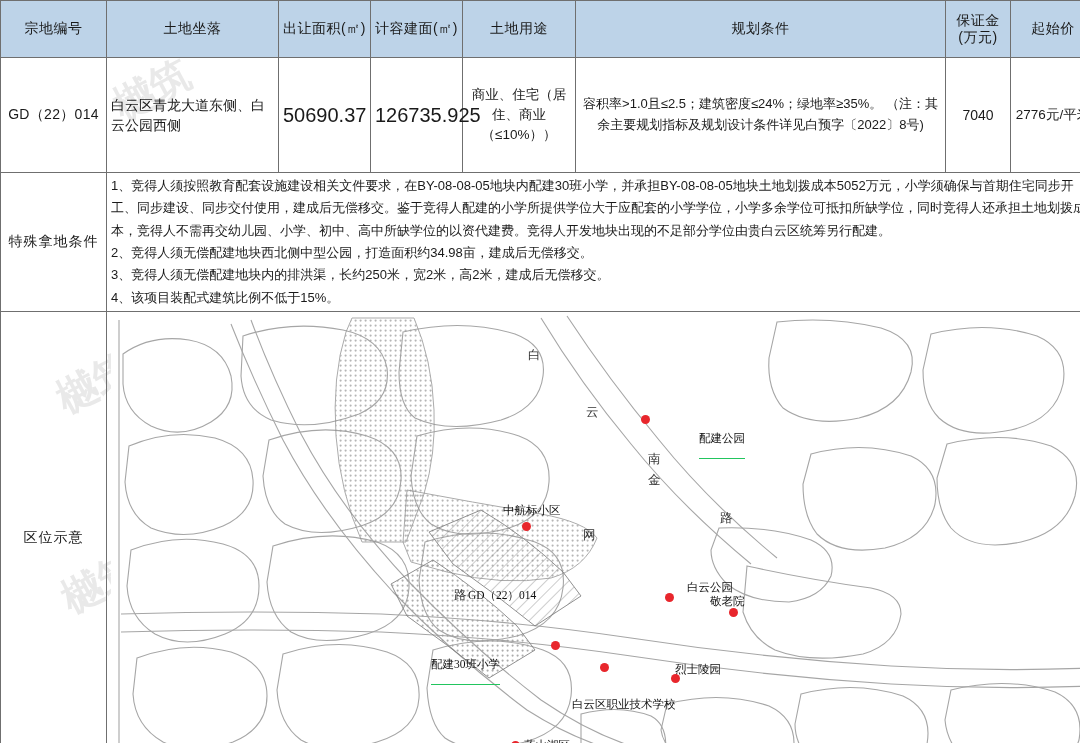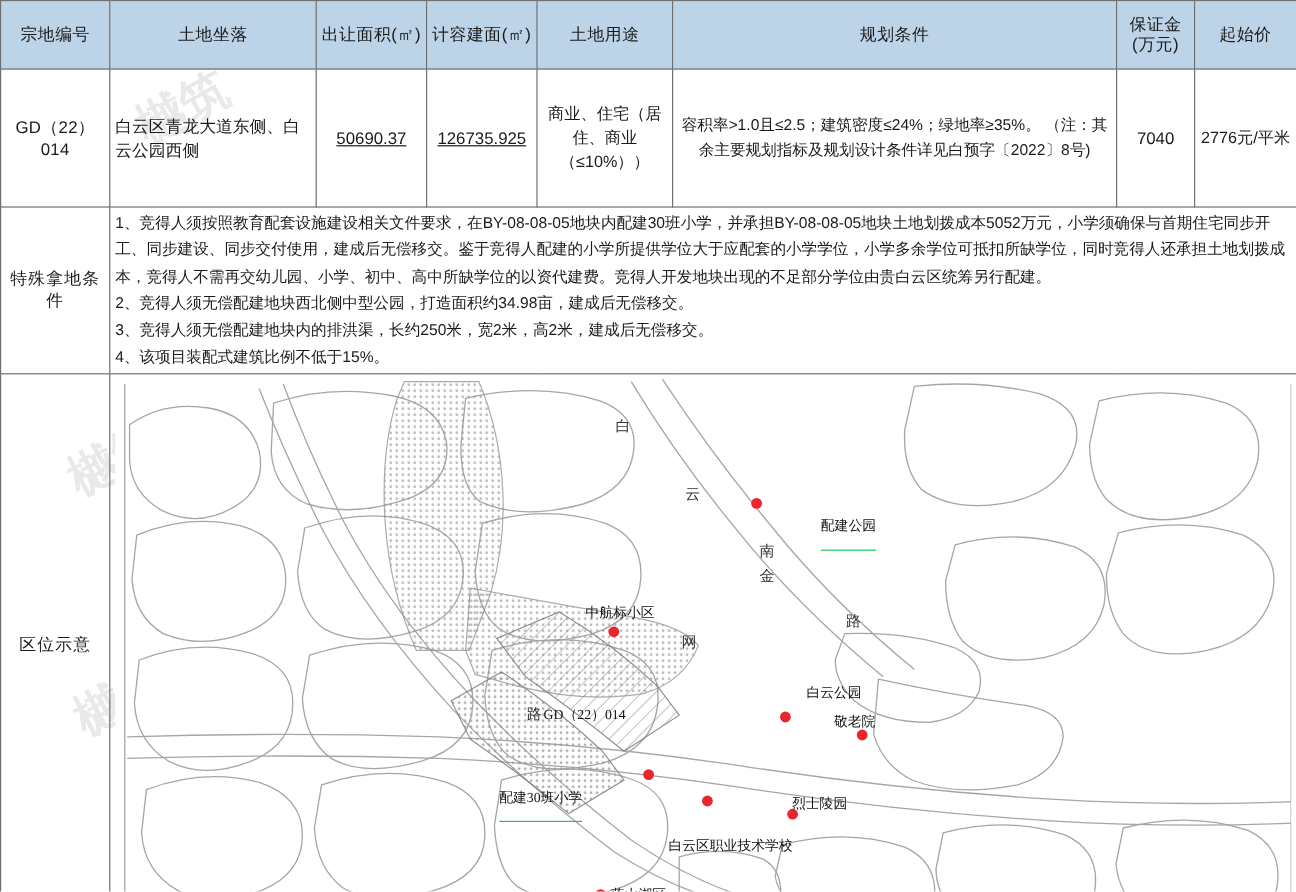--- a/index.html
+++ b/index.html
@@ -33,21 +33,21 @@
     font-weight:bold;
     font-size:14px;
     height:57px;
     line-height:1.25;
     letter-spacing:.5px;
   }
   .hdr-sub{display:block;}
 
   td.c-num{text-align:center;font-size:14px;letter-spacing:.3px;}
   td.c-loc{font-size:14px;line-height:1.45;padding:4px 6px;}
-  td.c-area{text-align:center;font-size:14px;text-decoration:underline;}
+  td.c-area{text-align:center;font-size:20px;}
   td.c-use{text-align:center;font-size:13.5px;line-height:1.5;padding:4px 10px;}
   td.c-plan{text-align:center;font-size:13px;line-height:1.6;padding:4px 8px;}
   td.c-dep{text-align:center;font-size:14px;}
   td.c-price{text-align:center;font-size:13.5px;}
   tr.row-main td{height:115px;}
 
   td.label-cell{
     text-align:center;font-size:14px;letter-spacing:1px;
     vertical-align:middle;
   }
@@ -119,21 +119,21 @@
       <div class="wm" style="left: 60px; top: 555px; font-size: 40px;">樾筑</div>
       <div class="wm" style="left: 478px; top: 355px; font-size: 36px;">樾筑</div>
       <div class="wm" style="left: 627px; top: 545px; font-size: 34px;">樾筑</div>
       <div class="wm" style="left: 432px; top: 652px; font-size: 34px;">樾筑</div>
       <div class="wm" style="left: 862px; top: 632px; font-size: 40px;">樾筑</div>
     </div>
 
   <table class="main">
     <thead>
       <tr>
-        <th style="width:91px"><span>宗地编号</span></th>
+        <th style="width:106px"><span>宗地编号</span></th>
         <th style="width:172px"><span>土地坐落</span></th>
         <th style="width:92px"><span>出让面积(㎡)</span></th>
         <th style="width:92px"><span>计容建面(㎡)</span></th>
         <th style="width:113px"><span>土地用途</span></th>
         <th style="width:370px"><span>规划条件</span></th>
         <th style="width:65px">
           <span>保证金</span>
           <span class="hdr-sub">(万元)</span>
         </th>
         <th style="width:85px"><span>起始价</span></th>
@@ -242,21 +242,21 @@
                 <div class="road-label" style="left: 475px; top: 90px;">云</div>
                 <div class="road-label" style="left: 537px; top: 137px;">南</div>
                 <div class="road-label" style="left: 537px; top: 158px;">金</div>
                 <div class="road-label" style="left: 609px; top: 196px;">路</div>
                 <div class="road-label" style="left: 472px; top: 213px;">网</div>
                 <div class="road-label" style="left: 343px; top: 273px;">路</div>
                 <div class="map-label underline" style="left: 588px; top: 117px;">配建公园</div>
                 <div class="dot" style="left: 530px; top: 101px;"></div>
                 <div class="map-label" style="left: 392px; top: 189px; text-align: right;">中航标小区</div>
                 <div class="dot" style="left: 411px; top: 208px;"></div>
-                <div class="map-label" style="left: 536px; top: 256px; padding-left: 40px;">白云公园</div>
+                <div class="map-label" style="left: 536px; top: 266px; padding-left: 40px;">白云公园</div>
                 <div class="dot" style="left: 554px; top: 279px;"></div>
                 <div class="map-label" style="left: 599px; top: 280px;">敬老院</div>
                 <div class="dot" style="left: 618px; top: 294px;"></div>
                 <div class="map-label" style="left: 461px; top: 335px; margin-top: 48px;">白云区职业技术学校</div>
                 <div class="dot" style="left: 489px; top: 349px;"></div>
                 <div class="map-label" style="left: 564px; top: 348px;">烈士陵园</div>
                 <div class="dot" style="left: 560px; top: 360px;"></div>
                 <div class="map-label underline" style="left: 320px; top: 343px;">配建30班小学</div>
                 <div class="dot" style="left: 440px; top: 327px;"></div>
                 <div class="map-label" style="left: 357px; top: 274px;">GD（22）014</div>

